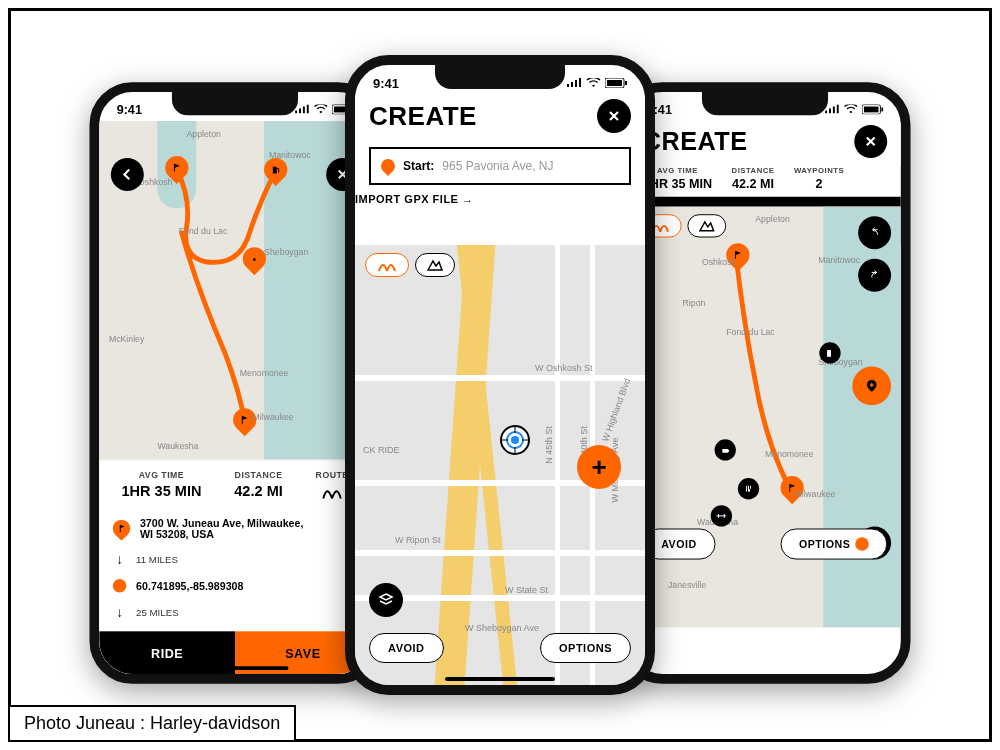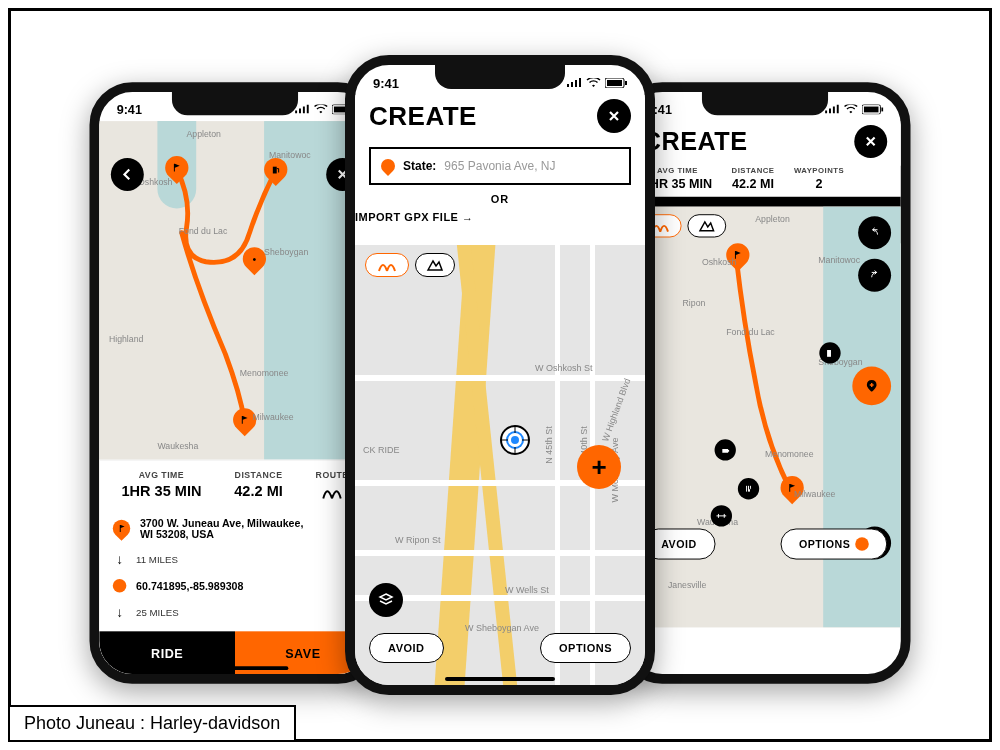--- a/index.html
+++ b/index.html
@@ -231,21 +231,21 @@
             </svg>
           </div>
         <span class="map-label" style="top:8px;left:90px;">Appleton</span>
         <span class="map-label" style="top:58px;left:40px;">Oshkosh</span>
         <span class="map-label" style="top:30px;left:175px;">Manitowoc</span>
         <span class="map-label" style="top:108px;left:82px;">Fond du Lac</span>
         <span class="map-label" style="top:130px;left:170px;">Sheboygan</span>
         <span class="map-label" style="top:255px;left:145px;">Menomonee</span>
         <span class="map-label" style="top:300px;left:158px;">Milwaukee</span>
         <span class="map-label" style="top:330px;left:60px;">Waukesha</span>
-        <span class="map-label" style="top:220px;left:10px;">Highland</span>
+        <span class="map-label" style="top:220px;left:10px;">McKinley</span>
       </div>
       <div class="map-btns-top">
         <div class="circ-btn">
             <svg width="14" height="14">
               <path d="M9 2L4 7l5 5"></path>
             </svg>
           </div>
         <div class="circ-btn">
             <svg width="14" height="14">
               <path d="M3 3l8 8M11 3l-8 8"></path>
@@ -331,43 +331,42 @@
     <div class="hdr">
       <h1>CREATE</h1>
       <div class="circ-btn">
           <svg width="14" height="14">
             <path d="M3 3l8 8M11 3l-8 8"></path>
           </svg>
         </div>
     </div>
     <div class="start-box">
       <div class="pin-ico"></div>
-      <span style="font-weight:900;">State:</span>
+      <span style="font-weight:900;">Start:</span>
       <span style="color:#999;">965 Pavonia Ave, NJ</span>
     </div>
-    <div class="orlabel">OR</div>
     <div class="import-row">IMPORT GPX FILE →</div>
 
     <div class="map-area">
       <div class="map" style="background:#e5e5e5;">
 
         <div class="road" style="background:#f3ce6a;top:0;left:95px;width:30px;height:100%;transform:skewX(-4deg);"></div>
         <div class="road" style="background:#f3ce6a;top:0;left:125px;width:14px;height:100%;transform:skewX(6deg);"></div>
         <div class="road" style="top:130px;left:0;right:0;height:6px;background:#fff;"></div>
         <div class="road" style="top:235px;left:0;right:0;height:6px;background:#fff;"></div>
         <div class="road" style="top:305px;left:0;right:0;height:6px;background:#fff;"></div>
         <div class="road" style="top:350px;left:0;right:0;height:6px;background:#fff;"></div>
         <div class="road" style="top:0;bottom:0;left:200px;width:5px;background:#fff;"></div>
         <div class="road" style="top:0;bottom:0;left:235px;width:5px;background:#fff;"></div>
         <span class="map-label" style="top:118px;left:180px;">W Oshkosh St</span>
         <span class="map-label" style="top:290px;left:40px;">W Ripon St</span>
         <span class="map-label" style="top:200px;left:8px;">CK RIDE</span>
         <span class="map-label" style="top:160px;left:228px;transform:rotate(-70deg);">W Highland Blvd</span>
         <span class="map-label" style="top:378px;left:110px;">W Sheboygan Ave</span>
-        <span class="map-label" style="top:340px;left:150px;">W Wells St</span>
+        <span class="map-label" style="top:340px;left:150px;">W State St</span>
         <span class="map-label" style="top:220px;left:228px;transform:rotate(-90deg);">W McKinley Ave</span>
         <span class="map-label" style="top:195px;left:175px;transform:rotate(-90deg);">N 45th St</span>
         <span class="map-label" style="top:195px;left:210px;transform:rotate(-90deg);">N 40th St</span>
       </div>
       <div class="chip-row">
         <div class="chip sel">
             <svg width="22" height="14">
               <path d="M3 13 Q7 1 11 13 M11 13 Q15 1 19 13" stroke="#ff6600" stroke-width="2" fill="none"></path>
             </svg>
           </div>

